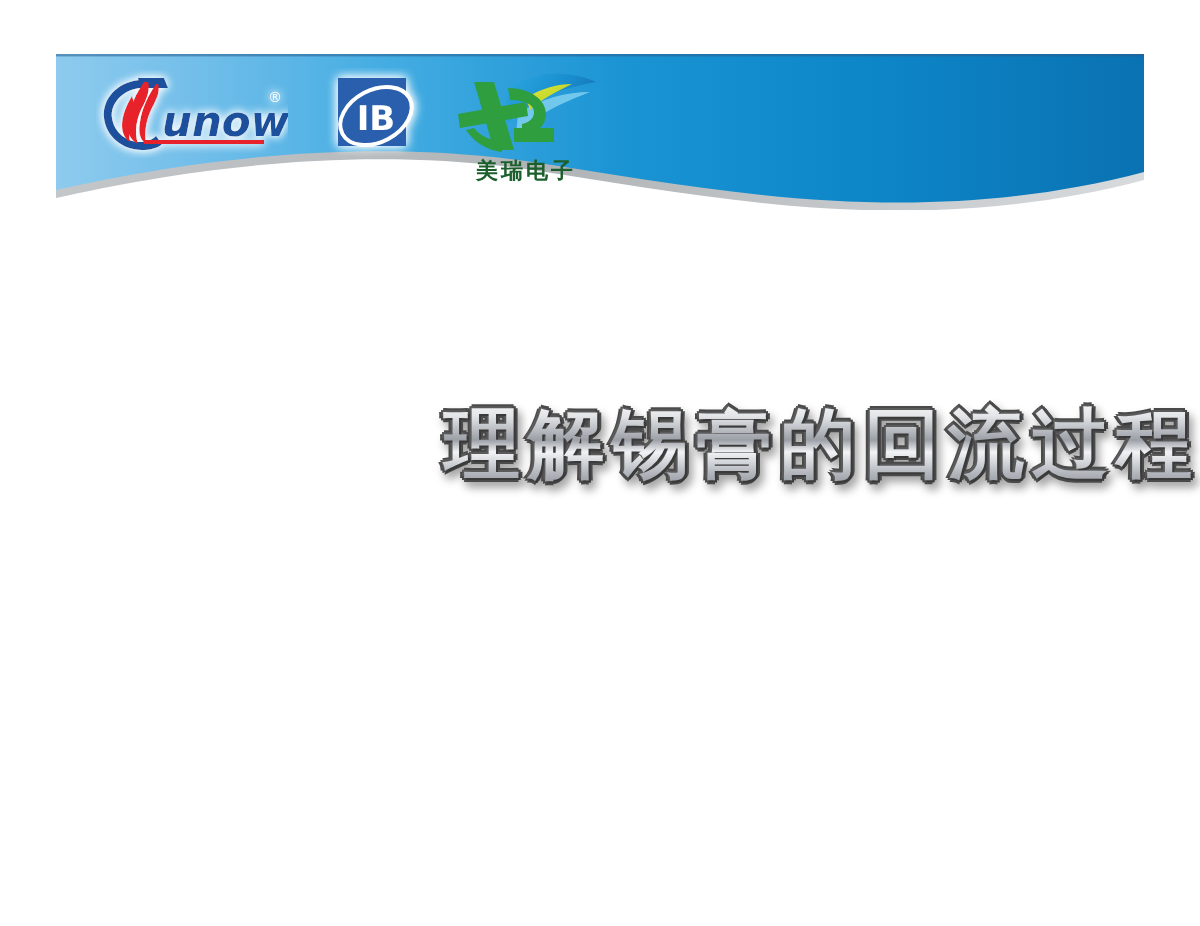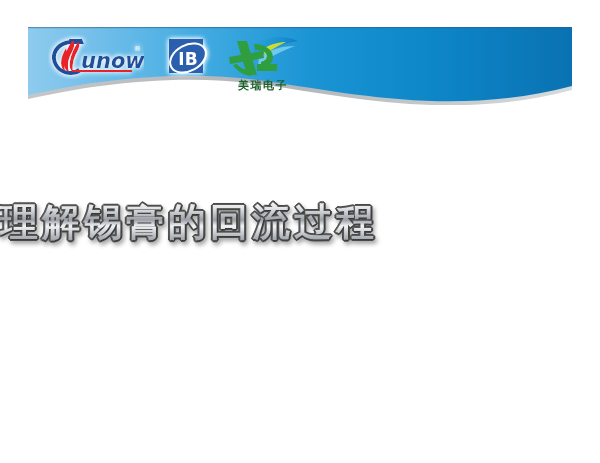--- a/index.html
+++ b/index.html
@@ -74,21 +74,21 @@
     height: 62px;
   }
   .logo-meirui svg { display:block; width:80px; height:62px; }
 
   
   .slide-title {
     position: absolute;
     left: 0;
     top: 197px;
     width: 600px;
-    text-align: left;
+    text-align: right;
     font-family: "DejaVu Sans", "Liberation Sans", sans-serif;
     font-size: 38px;
     font-weight: bold;
     line-height: 50px;
     letter-spacing: 4px;
     white-space: nowrap;
     color: #c9ccd1;
     background: linear-gradient(180deg,
         #ffffff 0%,
         #e3e5e8 22%,

